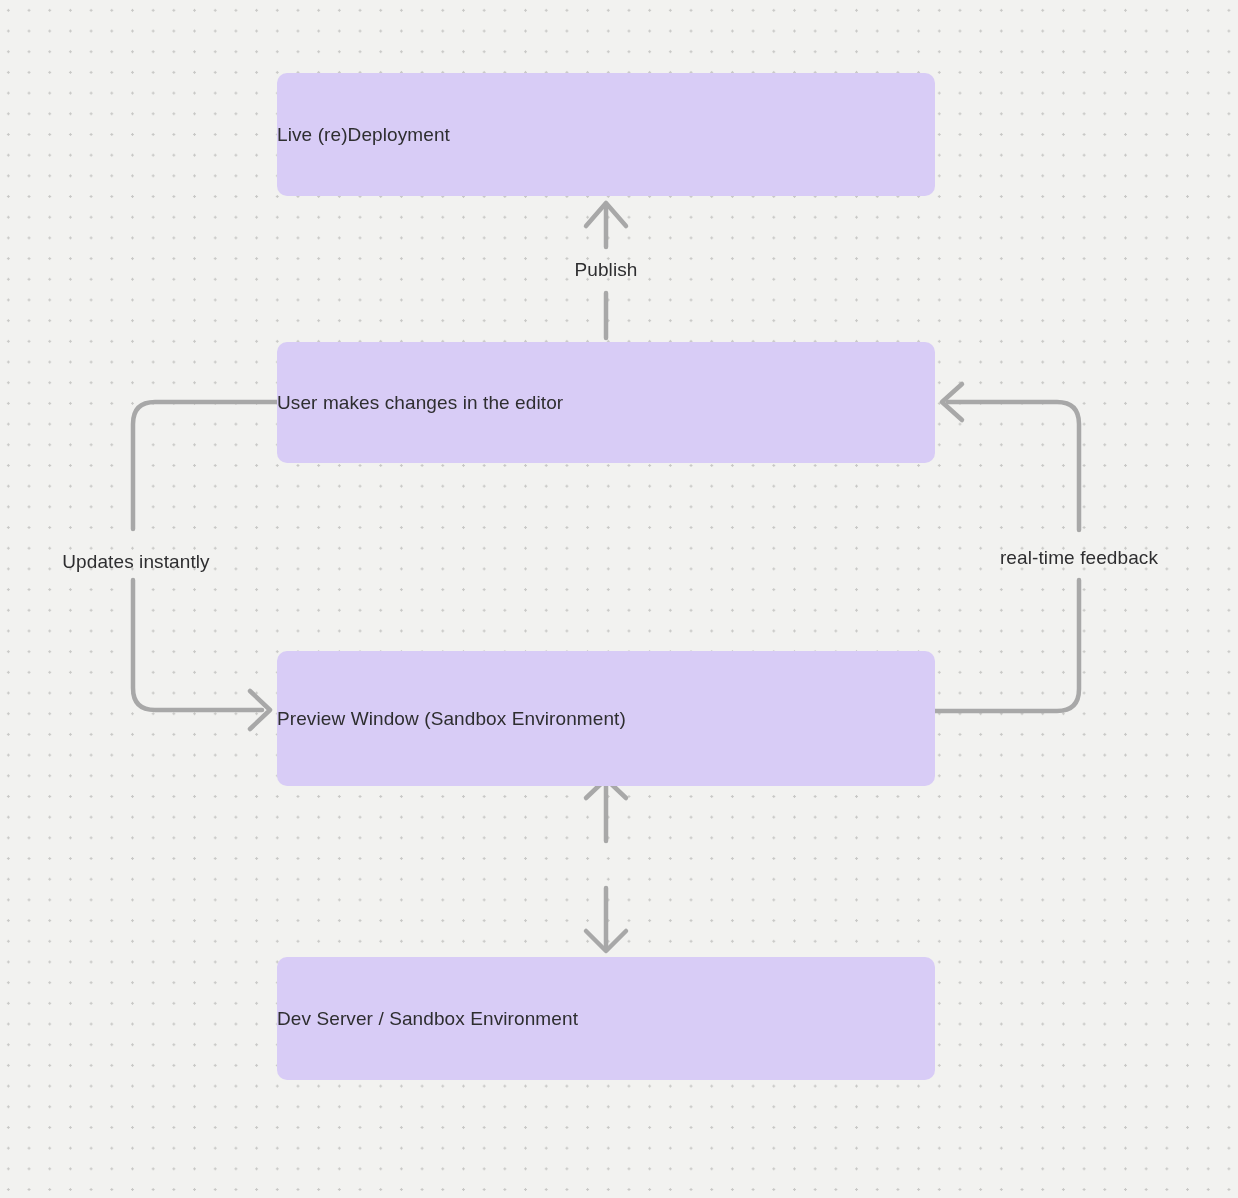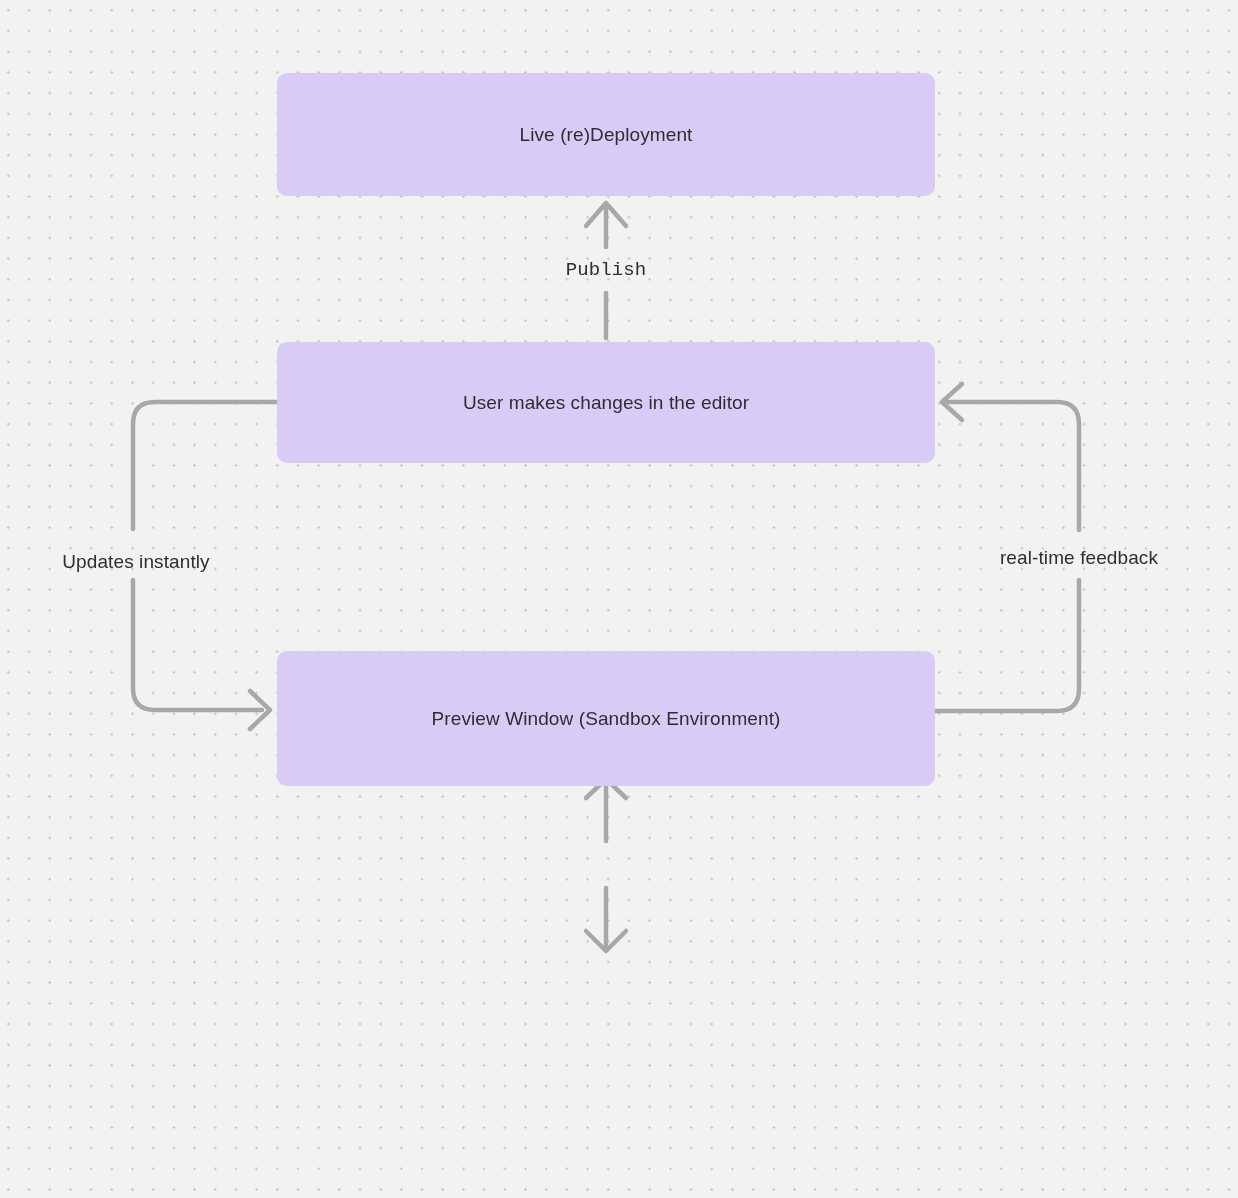--- a/index.html
+++ b/index.html
@@ -32,41 +32,40 @@
     stroke-linejoin: round;
   }
   .node {
     position: absolute;
     left: 277px;
     width: 658px;
     background: #d8ccf6;
     border-radius: 10px;
     display: flex;
     align-items: center;
-    justify-content: center;
   }
   .node-label {
     font-size: 19px;
     color: #2e2e30;
     text-align: center;
     letter-spacing: 0.1px;
   }
   .node-live    { top: 73px;  height: 123px; }
   .node-user    { top: 342px; height: 121px; }
   .node-preview { top: 651px; height: 135px; }
   .node-dev     { top: 957px; height: 123px; }
   .edge-label {
     position: absolute;
     transform: translate(-50%, -50%);
     font-size: 19px;
     color: #2e2e30;
     white-space: nowrap;
     letter-spacing: 0.1px;
   }
-  .label-publish  { left: 606px;  top: 270px; font-family: Liberation Mono, monospace; }
+  .label-publish  { left: 606px;  top: 270px; }
   .label-updates  { left: 136px;  top: 562px; }
   .label-feedback { left: 1079px; top: 558px; }
   .label-spunup   { left: 606px;  top: 866px; }
 </style>
 </head>
 <body>
 
 <div class="canvas">
 
   <svg class="connector-layer" viewBox="0 0 1238 1198" aria-hidden="true">
@@ -94,18 +93,21 @@
   </div>
 
   <div class="node node-user">
     <span class="node-label">User makes changes in the editor</span>
   </div>
 
   <div class="node node-preview">
     <span class="node-label">Preview Window (Sandbox Environment)</span>
   </div>
 
+  <div class="node node-dev">
+    <span class="node-label">Dev Server / Sandbox Environment</span>
+  </div>
 
   <div class="edge-label label-publish">Publish</div>
   <div class="edge-label label-updates">Updates instantly</div>
   <div class="edge-label label-feedback">real-time feedback</div>
 
 </div>
 
 </body></html>

